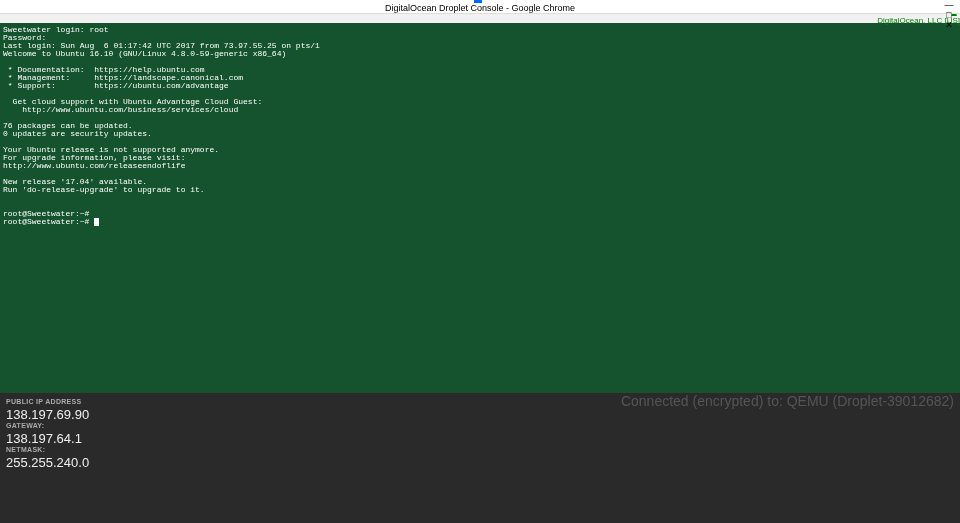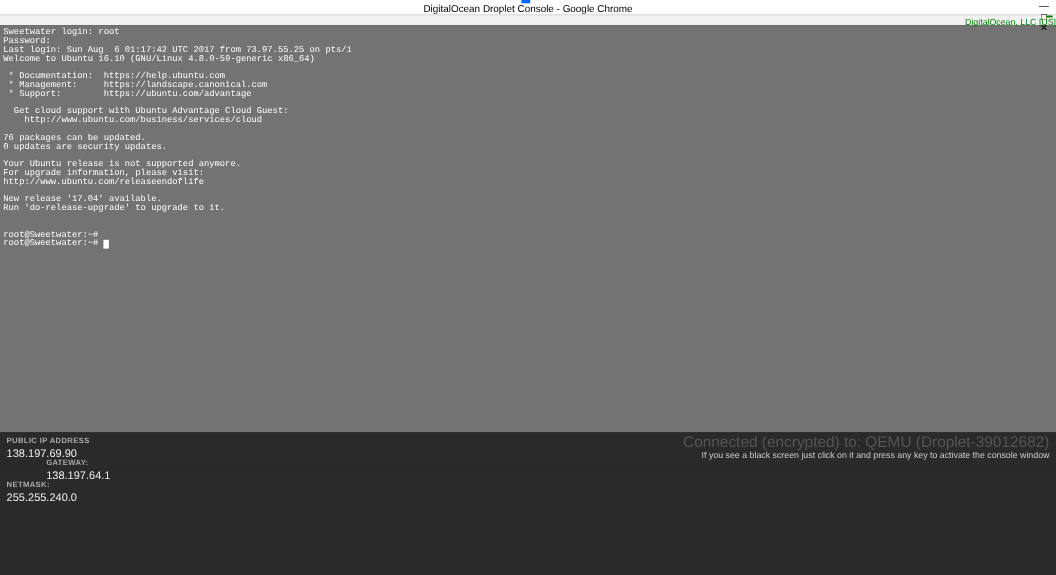--- a/index.html
+++ b/index.html
@@ -54,21 +54,21 @@
     .lock-icon {
       width: 6px;
       height: 7px;
       margin-right: 3px;
       display: inline-block;
       border: 1px solid #008000;
       border-radius: 1px 1px 0 0;
       position: relative;
     }
     .terminal {
-      background: #737373;
+      background: #14532d;
       color: #fff;
       font-family: "Courier New", monospace;
       font-size: 8px;
       line-height: 8px;
       padding: 3px;
       white-space: pre;
       height: 370px;
       overflow: hidden;
     }
     .statusbar {
@@ -87,30 +87,30 @@
       right: 6px;
       top: 0px;
     }
     .statusbar .row {
       display: flex;
       gap: 0;
     }
     .statusbar .col {
       width: 80px;
     }
-    .statusbar .col-gateway { width: 50px; margin-left: 36px; }
+    .statusbar .col-gateway { width: 50px; }
     .statusbar .lbl {
       color: #aaa;
       font-weight: bold;
       font-size: 7px;
       letter-spacing: 0.3px;
     }
     .statusbar .val {
       color: #eee;
-      font-size: 10px;
+      font-size: 13px;
       margin-top: 2px;
     }
     .statusbar .hint {
       position: absolute;
       right: 6px;
       top: 16px;
       color: #ccc;
       font-size: 8px;
     }
     .bottom-area {
@@ -178,16 +178,15 @@
     </div>
     <div class="col col-gateway">
       <div class="lbl">GATEWAY:</div>
       <div class="val">138.197.64.1</div>
     </div>
     <div class="col">
       <div class="lbl">NETMASK:</div>
       <div class="val">255.255.240.0</div>
     </div>
   </div>
-  <div class="hint">If you see a black screen just click on it and press any key to activate the console window</div>
 </div>
 
 <div class="bottom-area"></div>
 
 </body></html>

